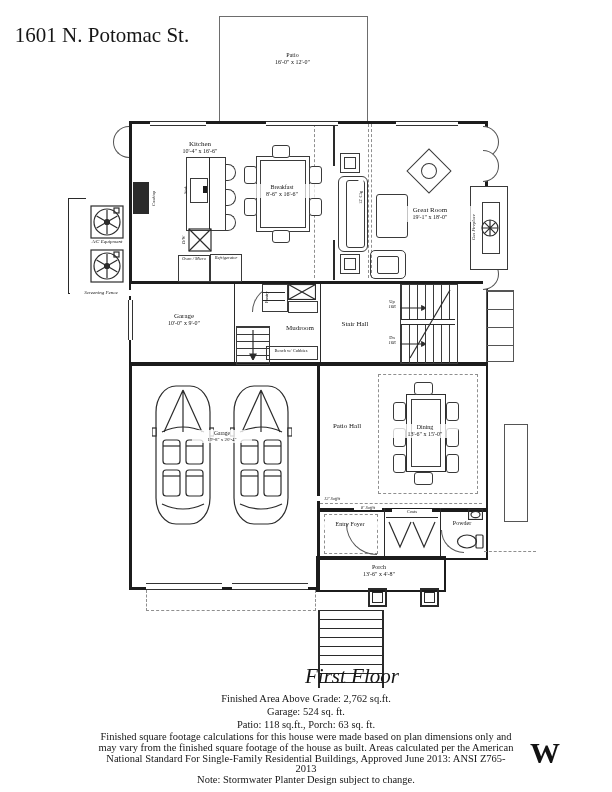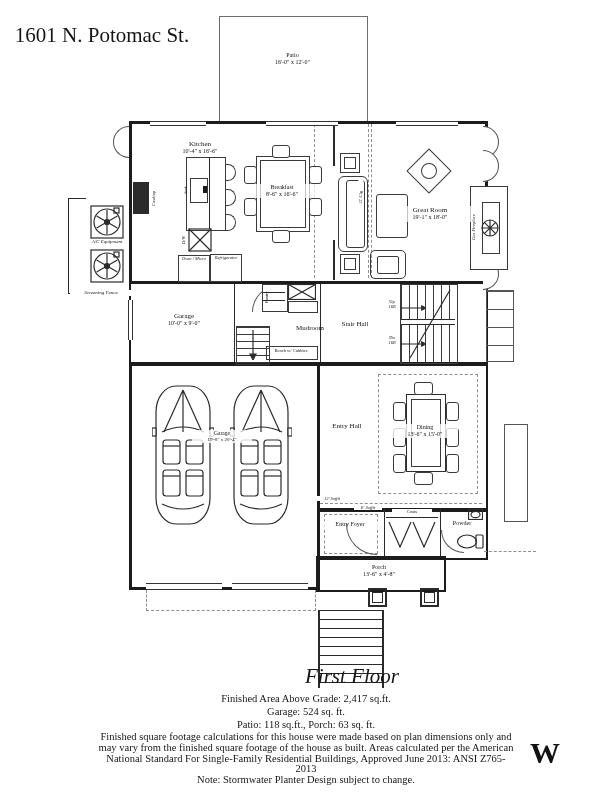--- a/index.html
+++ b/index.html
@@ -113,21 +113,21 @@
   #L-fp{left:471px;top:198px;height:58px;}
   
   #L-study{left:148px;top:312px;width:72px;}
   #arc-study{left:252px;top:285px;width:26px;height:26px;}
   #pantry{left:262px;top:284px;width:24px;height:26px;}
   #pantry-s1{left:263px;top:292px;width:22px;}
   #pantry-s2{left:263px;top:300px;width:22px;}
   #L-pantry{left:264px;top:285px;height:24px;}
   #closetx{left:288px;top:284px;width:28px;height:16px;}
   #closet2{left:288px;top:301px;width:28px;height:10px;}
-  #L-mud{left:274px;top:324px;width:72px;}
+  #L-mud{left:264px;top:324px;width:72px;}
   #bench{left:266px;top:346px;width:50px;height:12px;}
   #L-bench{left:266px;top:348px;width:50px;}
   #bstair{left:236px;top:326px;width:32px;height:37px;border:1px solid #3a3a3a;
           background:repeating-linear-gradient(to bottom,#3a3a3a 0 1px,transparent 1px 7px);}
   #bstair-arrow{left:249px;top:330px;width:8px;height:30px;}
   #L-stairhall{left:328px;top:320px;width:54px;}
   #mstair{left:400px;top:284px;width:56px;height:78px;border:1px solid #3a3a3a;
           background:repeating-linear-gradient(to right,#3a3a3a 0 1px,transparent 1px 8px);}
   #mstair-rail{left:401px;top:319px;width:54px;height:4px;background:#fff;border-top:1px solid #2a2a2a;border-bottom:1px solid #2a2a2a;}
   #mstair-break{left:400px;top:284px;width:56px;height:78px;}
@@ -388,21 +388,21 @@
       <div class="it">16R</div>
     </div>
     <div class="icon" id="dn-arrow">
       <svg viewBox="0 0 30 6" class="stroked">
           <line x1="0" y1="3" x2="25" y2="3"></line>
           <polygon points="25,0.5 30,3 25,5.5" fill="#2c2c2c"></polygon>
         </svg>
     </div>
 
     <div class="lbl f7" id="L-entry">
-      <div class="u">Entry Hall</div>
+      <div class="u">Patio Hall</div>
     </div>
     <div class="dash" id="rug"></div>
     <div class="abs" id="dtable">
         <div id="dtable-in"></div>
       </div>
     <div class="chair" id="dc1"></div>
     <div class="chair" id="dc2"></div>
     <div class="chair" id="dc3"></div>
     <div class="chair" id="dc4"></div>
     <div class="chair" id="dc5"></div>
@@ -504,21 +504,21 @@
           <rect x="58" y="48" width="4" height="8" fill="#fff"></rect>
         </svg>
     </div>
     <div class="lbl f55" id="L-garage">
       <div class="u">Garage</div>
       <div class="u f5">19'-8" x 20'-4"</div>
     </div>
   </div>
 
   <div class="lbl" id="floor-title">First Floor</div>
-  <div class="lbl" id="area1">Finished Area Above Grade:  2,417 sq.ft.</div>
+  <div class="lbl" id="area1">Finished Area Above Grade:  2,762 sq.ft.</div>
   <div class="lbl" id="area2">Garage:  524 sq. ft.</div>
   <div class="lbl" id="area3">Patio:  118 sq.ft., Porch: 63 sq. ft.</div>
   <div class="lbl" id="disclaimer">Finished square footage calculations for this house were made based on plan dimensions only and may vary from the finished square footage of the house as built. Areas calculated per the American National Standard For Single-Family Residential Buildings, Approved June 2013: ANSI Z765-2013</div>
   <div class="lbl" id="note">Note: Stormwater Planter Design subject to change.</div>
 
   <div class="abs" id="wormald">
     <div id="w-init">W</div>
   </div>
 
 </div>

